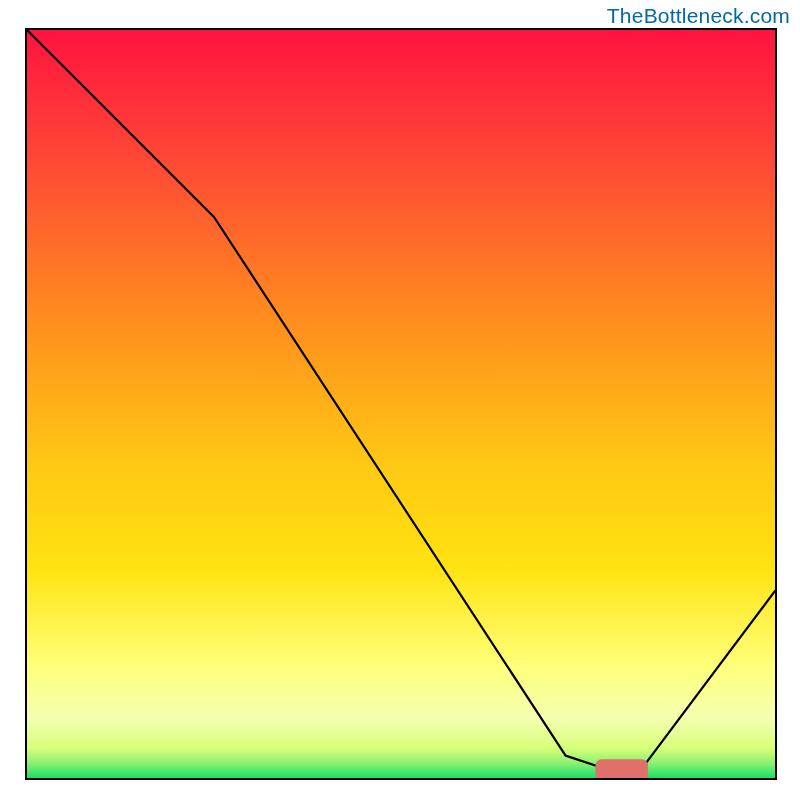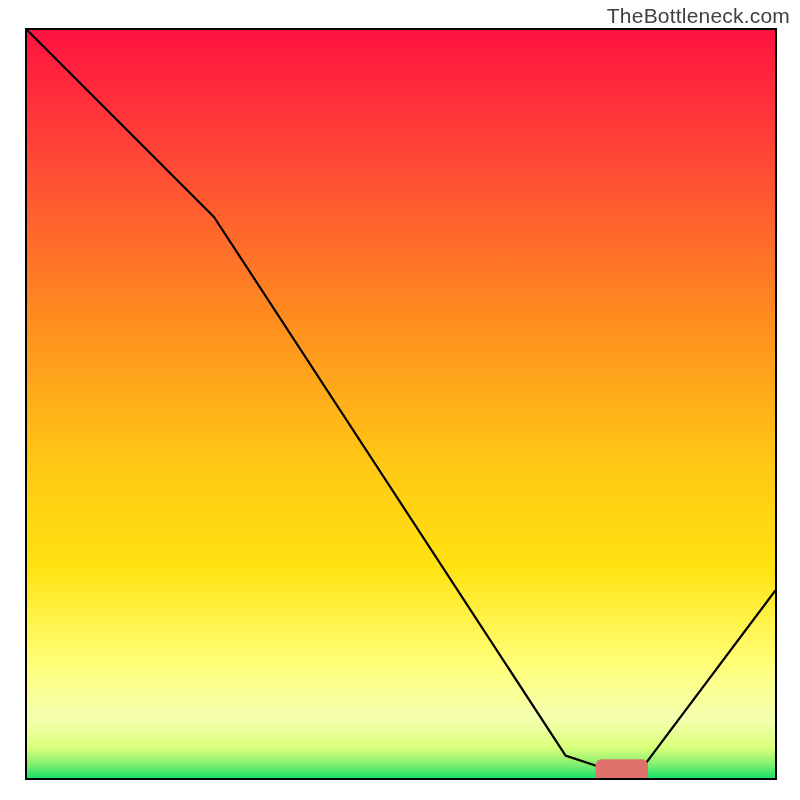--- a/index.html
+++ b/index.html
@@ -15,21 +15,21 @@
     position: relative;
     width: 800px;
     height: 800px;
   }
   .watermark {
     position: absolute;
     top: 4px;
     right: 10px;
     font-size: 21px;
     font-weight: 500;
-    color: #404040;
+    color: #0369a1;
     letter-spacing: 0.2px;
     z-index: 10;
   }
   .plot {
     position: absolute;
     left: 25px;
     top: 28px;
     width: 752px;
     height: 752px;
     border: 2px solid #000;

